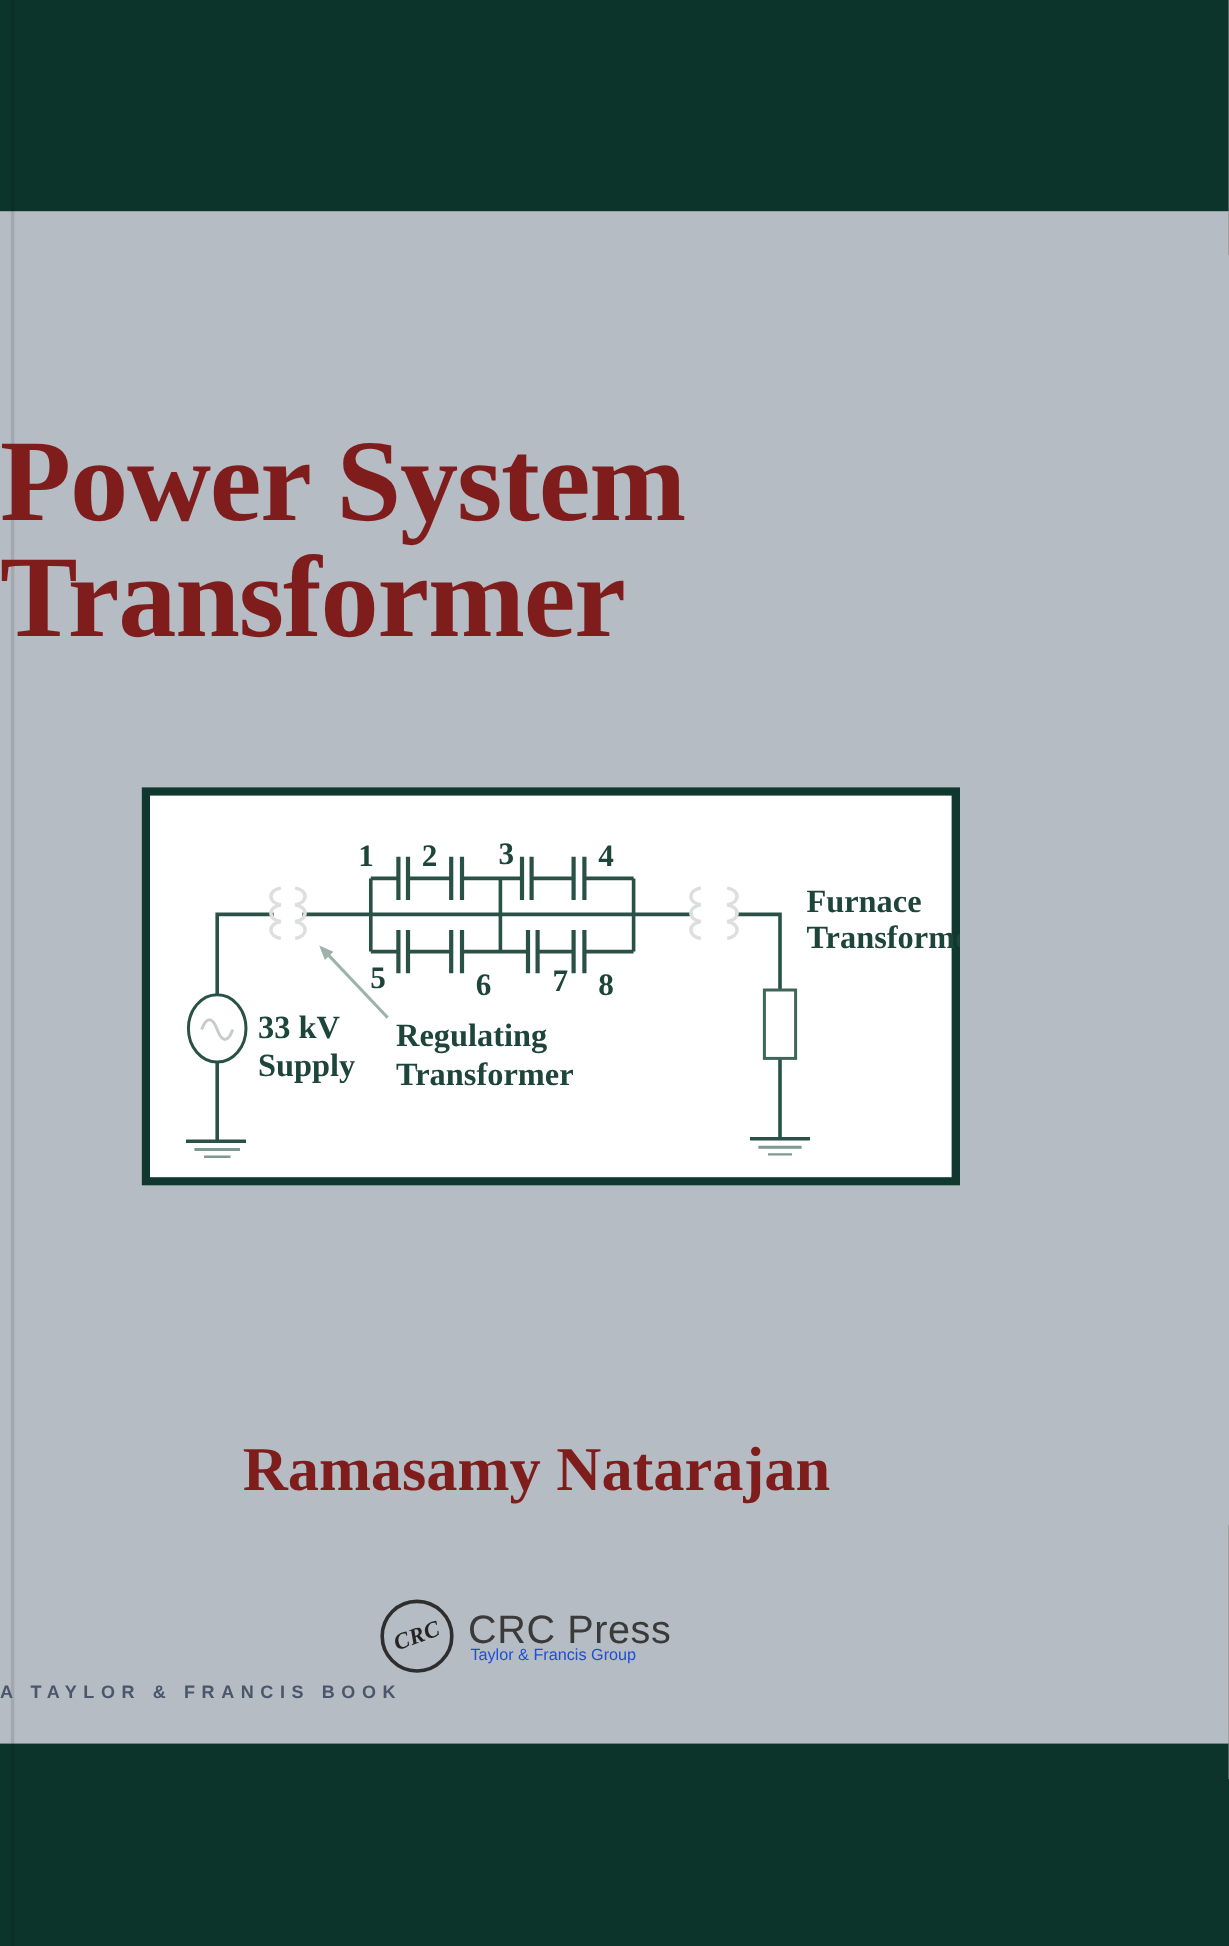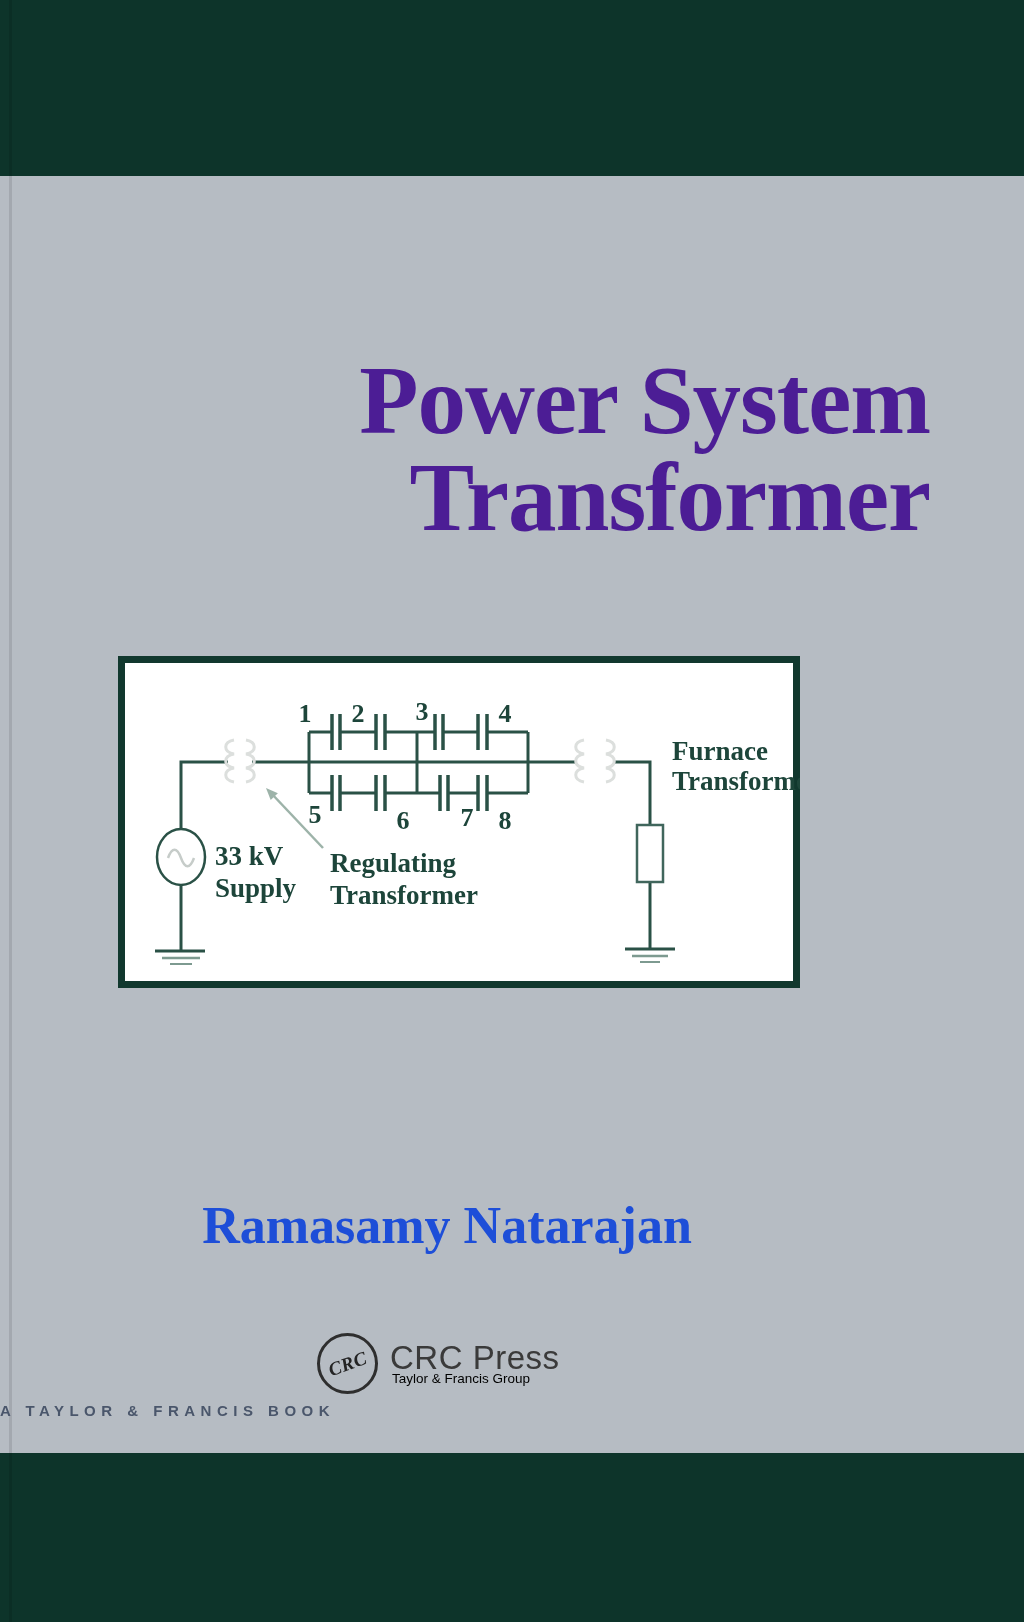--- a/index.html
+++ b/index.html
@@ -10,59 +10,59 @@
     background:#b6bcc3;
     overflow:hidden;
     font-family:"Liberation Serif","DejaVu Serif",serif;
   }
   .band{position:absolute;left:0;width:1024px;background:#0d342a;}
   .band-top{top:0;height:176px;}
   .band-bottom{top:1453px;height:169px;}
   .crease{position:absolute;top:0;left:9px;width:3px;height:1622px;background:rgba(0,0,0,0.10);}
   .title{
     position:absolute;top:352px;left:0;width:930px;
-    text-align:right;color:#4c1d95;
+    text-align:left;color:#7f1d1d;
     font-size:97px;font-weight:bold;line-height:1.0;
     letter-spacing:-1px;
   }
   .title span{display:block;}
   .diagram-wrap{
     position:absolute;left:118px;top:656px;width:682px;height:332px;
   }
   .diagram-wrap svg{display:block;}
   .dg-text{
     font-family:"Liberation Serif","DejaVu Serif",serif;
     font-weight:600;fill:#1d453a;
   }
   .dg-label{font-size:27px;}
   .dg-num{font-size:26px;font-weight:bold;}
   .author{
     position:absolute;top:1196px;left:0;width:894px;
-    text-align:center;color:#1d4ed8;
+    text-align:center;color:#7f1d1d;
     font-size:52px;font-weight:bold;
   }
   .logo-circle{
     position:absolute;left:317px;top:1333px;width:55px;height:55px;
     border:3.5px solid #2e2e2e;border-radius:50%;
     display:flex;align-items:center;justify-content:center;
   }
   .logo-monogram{
     font-style:italic;font-weight:bold;font-size:19px;color:#242424;
     transform:rotate(-20deg);letter-spacing:0.5px;
     font-family:"Liberation Serif","DejaVu Serif",serif;
   }
   .pub-name{
     position:absolute;left:390px;top:1339px;
     font-family:"Liberation Sans","DejaVu Sans",sans-serif;
     font-size:33px;color:#3a3a3a;letter-spacing:0.5px;
   }
   .pub-group{
     position:absolute;left:392px;top:1371px;
     font-family:"Liberation Sans","DejaVu Sans",sans-serif;
-    font-size:13.5px;color:#000000;
+    font-size:13.5px;color:#1d4ed8;
   }
   .pub-tagline{
     position:absolute;left:0;top:1402px;width:914px;
     text-align:left;
     font-family:"Liberation Sans","DejaVu Sans",sans-serif;
     font-size:15px;font-weight:600;letter-spacing:5.5px;
     color:#4a566b;
   }
 </style>
 </head>

